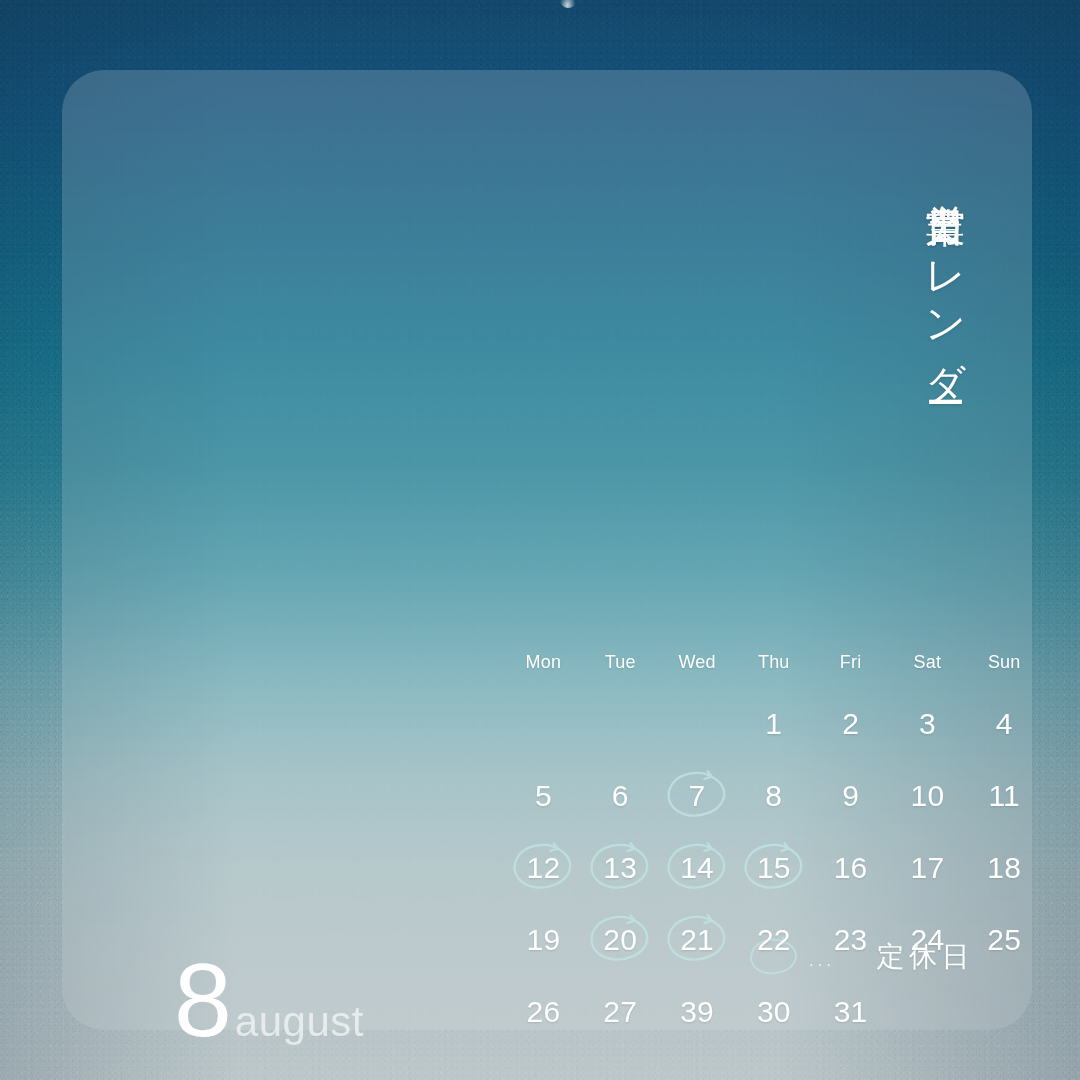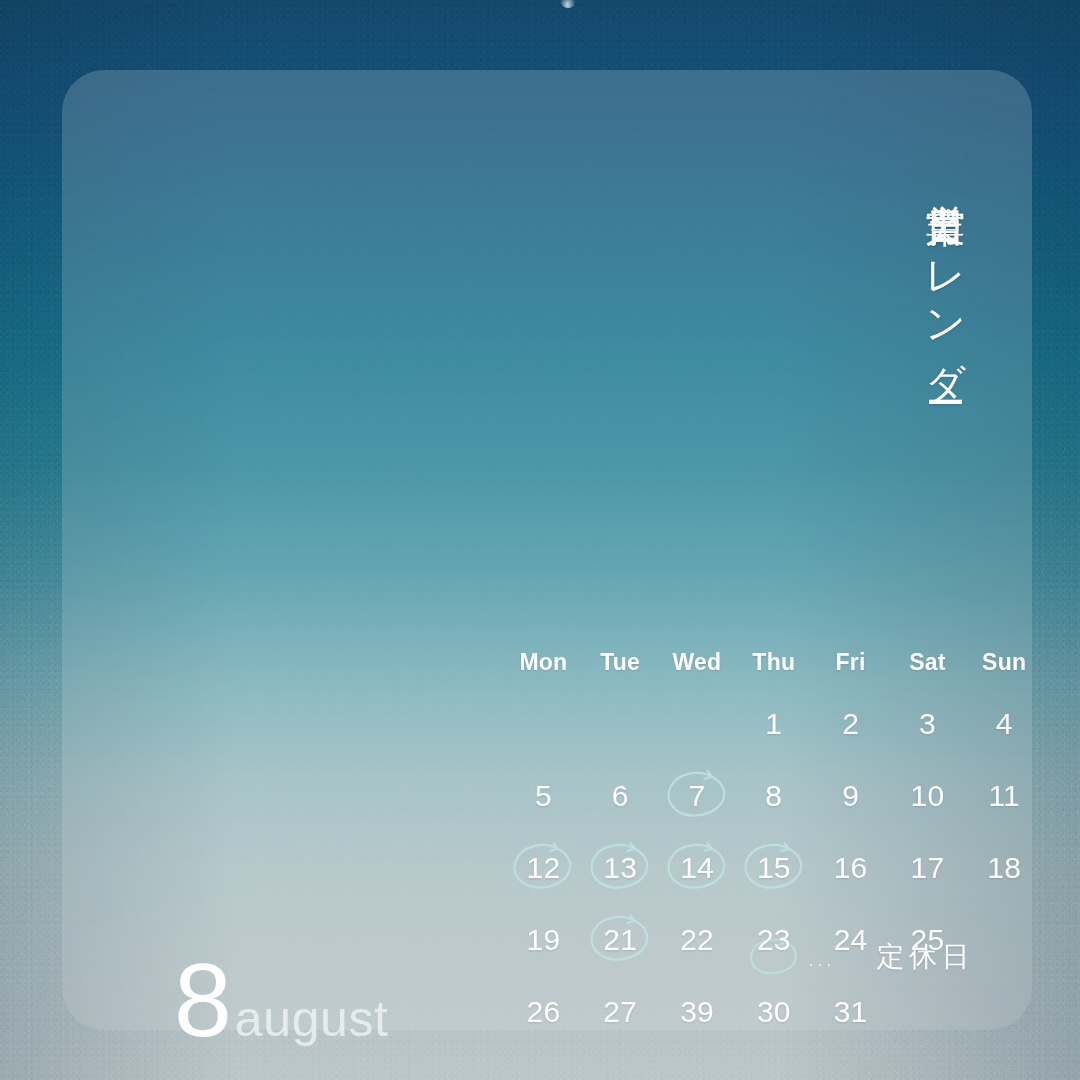--- a/index.html
+++ b/index.html
@@ -91,21 +91,21 @@
     display:flex;align-items:baseline;
   }
   #mnum{
     font-size:104px;line-height:.82;
     font-weight:300;
     color:#ffffff;
     letter-spacing:-0.01em;
     font-family:"Liberation Sans","DejaVu Sans",sans-serif;
   }
   #mname{
-    font-size:50px;line-height:.9;
+    font-size:42px;line-height:.9;
     font-weight:300;
     color:rgba(255,255,255,.62);
     letter-spacing:.012em;
     margin-left:4px;
     font-family:"Liberation Sans","DejaVu Sans",sans-serif;
   }
 
   
   #cal{
     position:absolute;left:443px;top:566px;
@@ -114,21 +114,21 @@
   .cal-row{display:flex;}
   .cal-cell{
     width:76.8px;
     position:relative;
     display:flex;align-items:center;justify-content:center;
   }
   .hdr-row .cal-cell{height:52px;}
   .day-row .cal-cell{height:72px;}
 
   .wd{
-    font-size:23px;font-weight:700;color:#ffffff;
+    font-size:18px;font-weight:400;color:#ffffff;
     letter-spacing:.01em;
     text-shadow:0 1px 2px rgba(20,50,70,.15);
   }
   .dn{
     font-size:30px;font-weight:300;color:#ffffff;
     letter-spacing:.005em;
     position:relative;z-index:2;
     text-shadow:0 1px 2px rgba(20,50,70,.15);
   }
   .cal-cell .ring{
@@ -291,20 +291,26 @@
             </div>
           </div>
           <div class="cal-row day-row">
             <div class="cal-cell">
               <span class="dn">19</span>
             </div>
             <div class="cal-cell">
               <svg class="ring" viewBox="0 0 62 48">
                 <path d="M45.0 7.0 C37.8 2.6 26.4 2.2 17.8 6.0 C8.4 10.1 3.4 18.4 4.4 26.6 C5.6 35.6 14.4 42.4 25.0 43.4 C36.4 44.5 48.6 39.8 53.8 31.9 C59.2 23.8 56.4 14.0 47.6 8.6 C46.8 8.1 45.9 7.5 45.0 7.0 M45.0 7.0 L38.0 9.0 M45.0 7.0 L41.0 1.8"></path>
               </svg>
+              <span class="dn">20</span>
+            </div>
+            <div class="cal-cell">
+              <svg class="ring" viewBox="0 0 62 48">
+                <path d="M45.0 7.0 C37.8 2.6 26.4 2.2 17.8 6.0 C8.4 10.1 3.4 18.4 4.4 26.6 C5.6 35.6 14.4 42.4 25.0 43.4 C36.4 44.5 48.6 39.8 53.8 31.9 C59.2 23.8 56.4 14.0 47.6 8.6 C46.8 8.1 45.9 7.5 45.0 7.0 M45.0 7.0 L38.0 9.0 M45.0 7.0 L41.0 1.8"></path>
+              </svg>
               <span class="dn">21</span>
             </div>
             <div class="cal-cell">
               <span class="dn">22</span>
             </div>
             <div class="cal-cell">
               <span class="dn">23</span>
             </div>
             <div class="cal-cell">
               <span class="dn">24</span>

